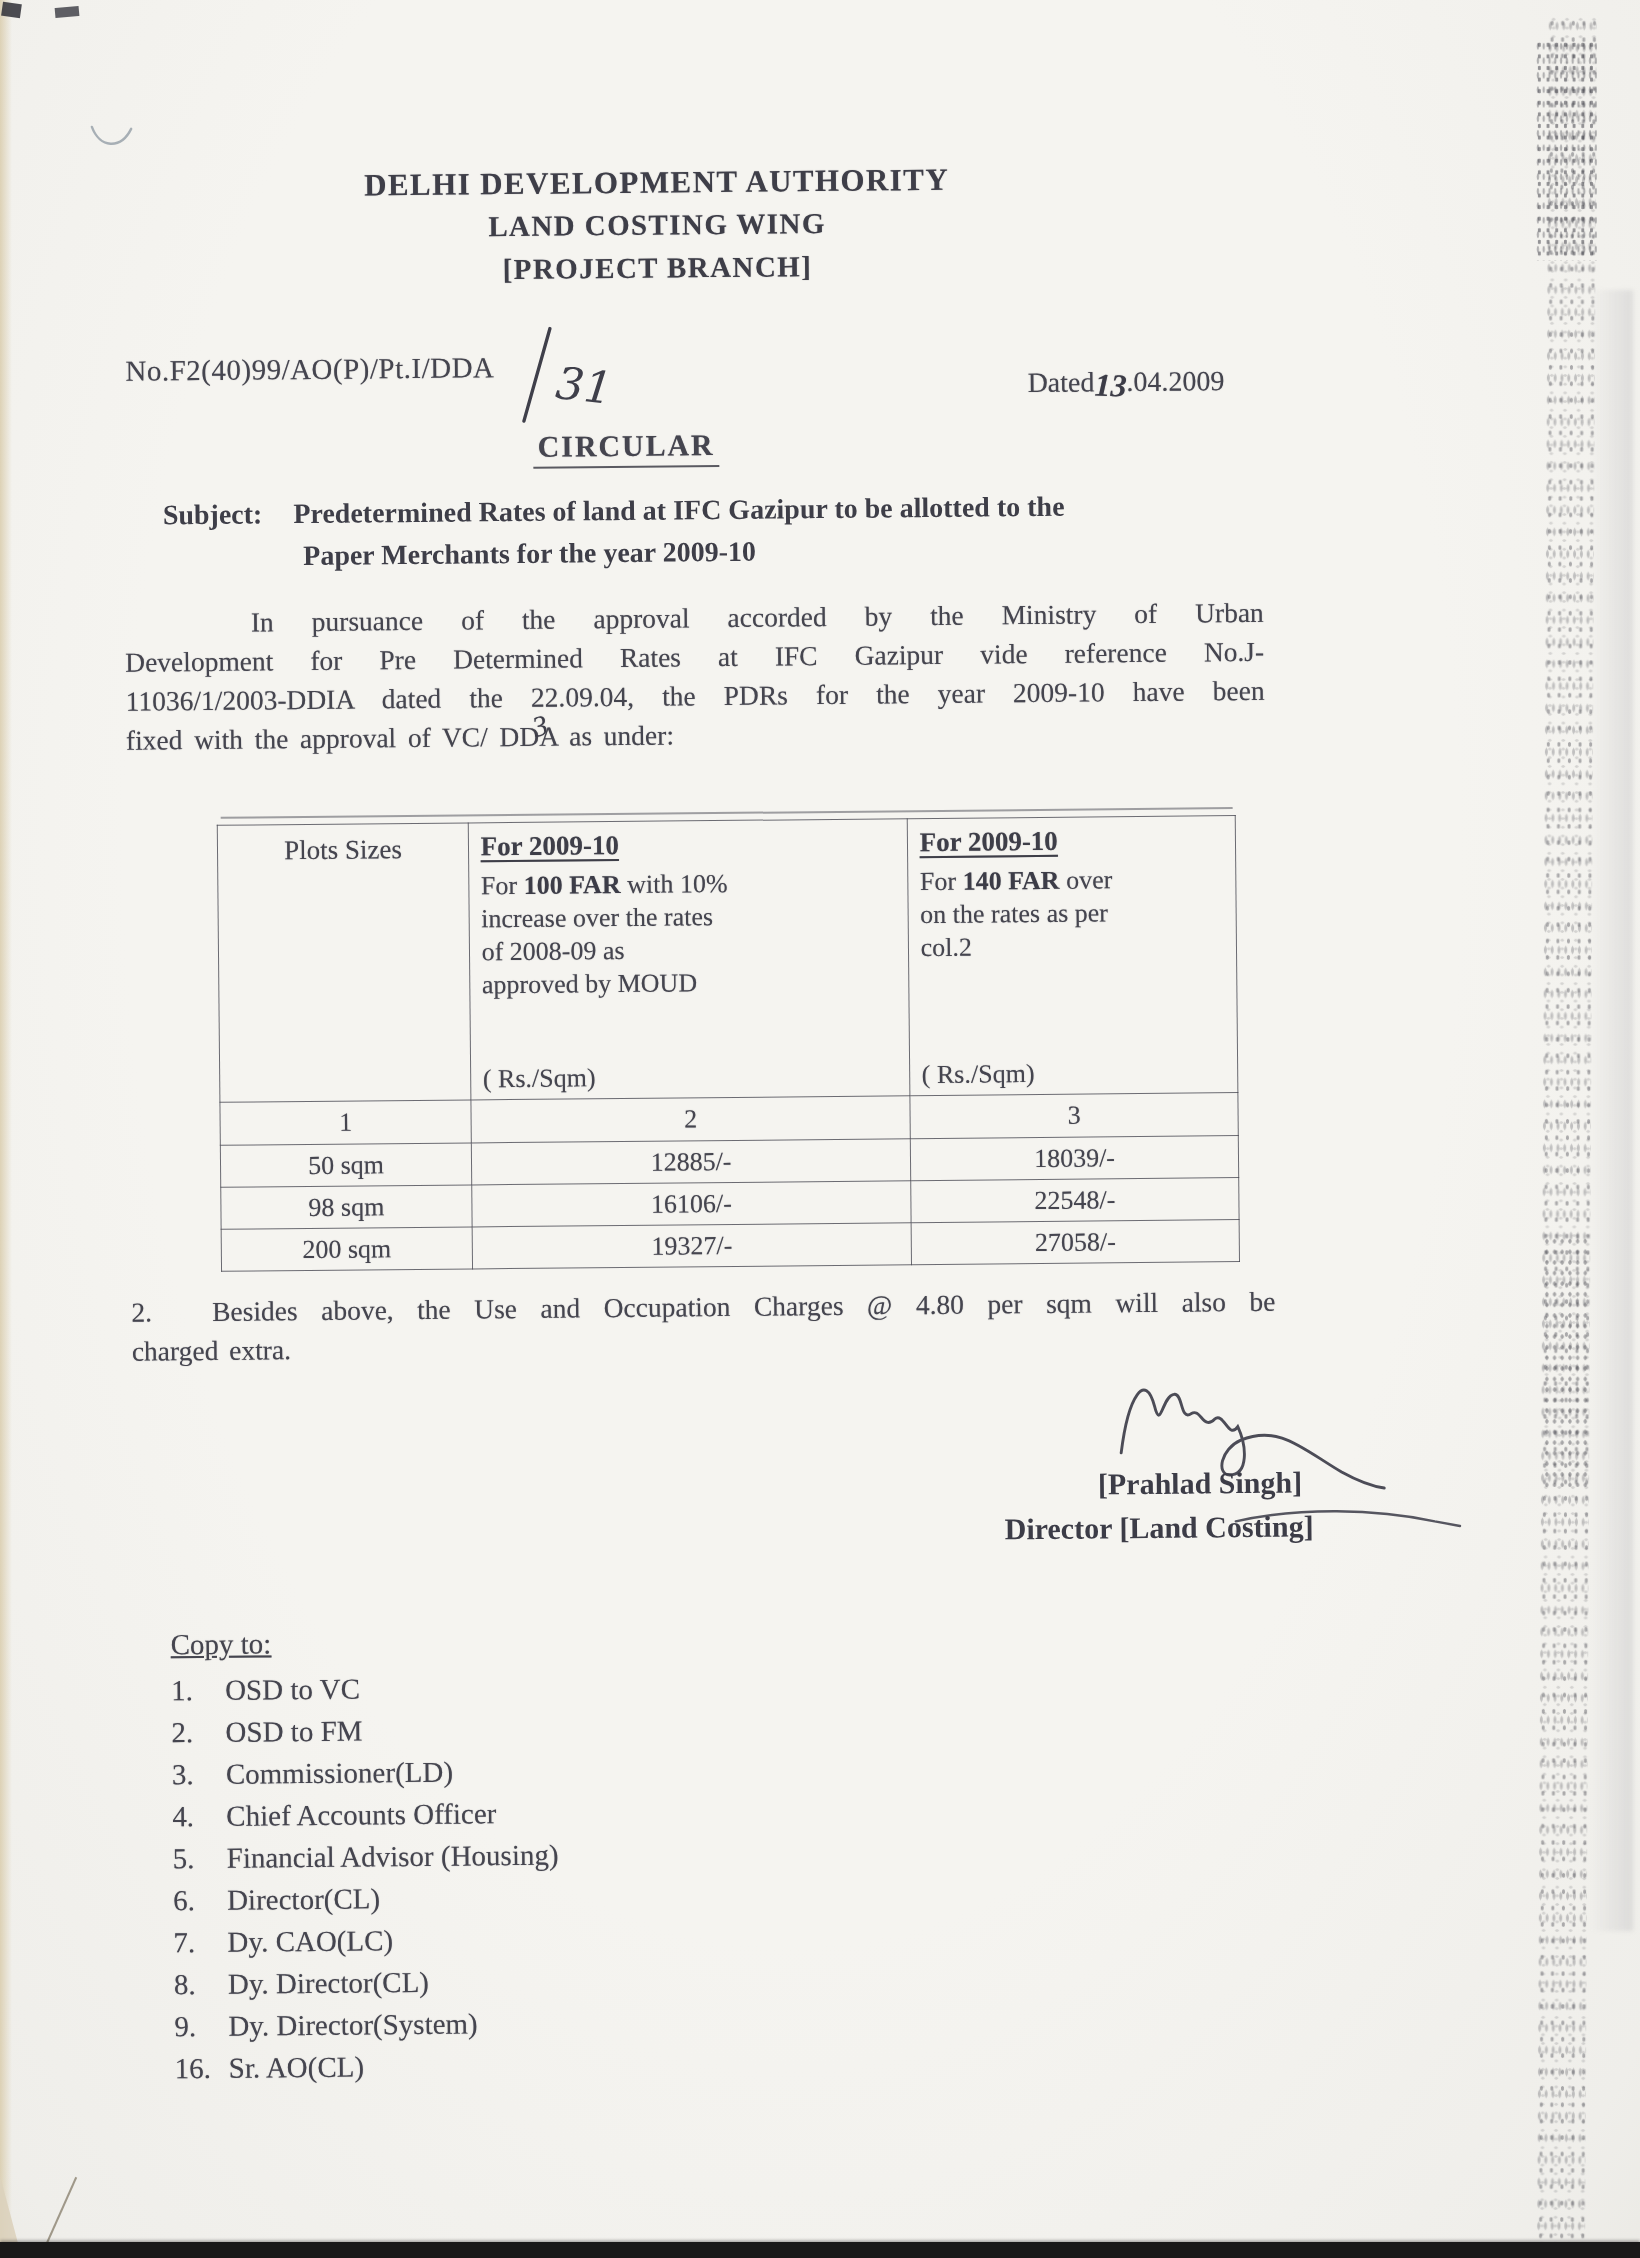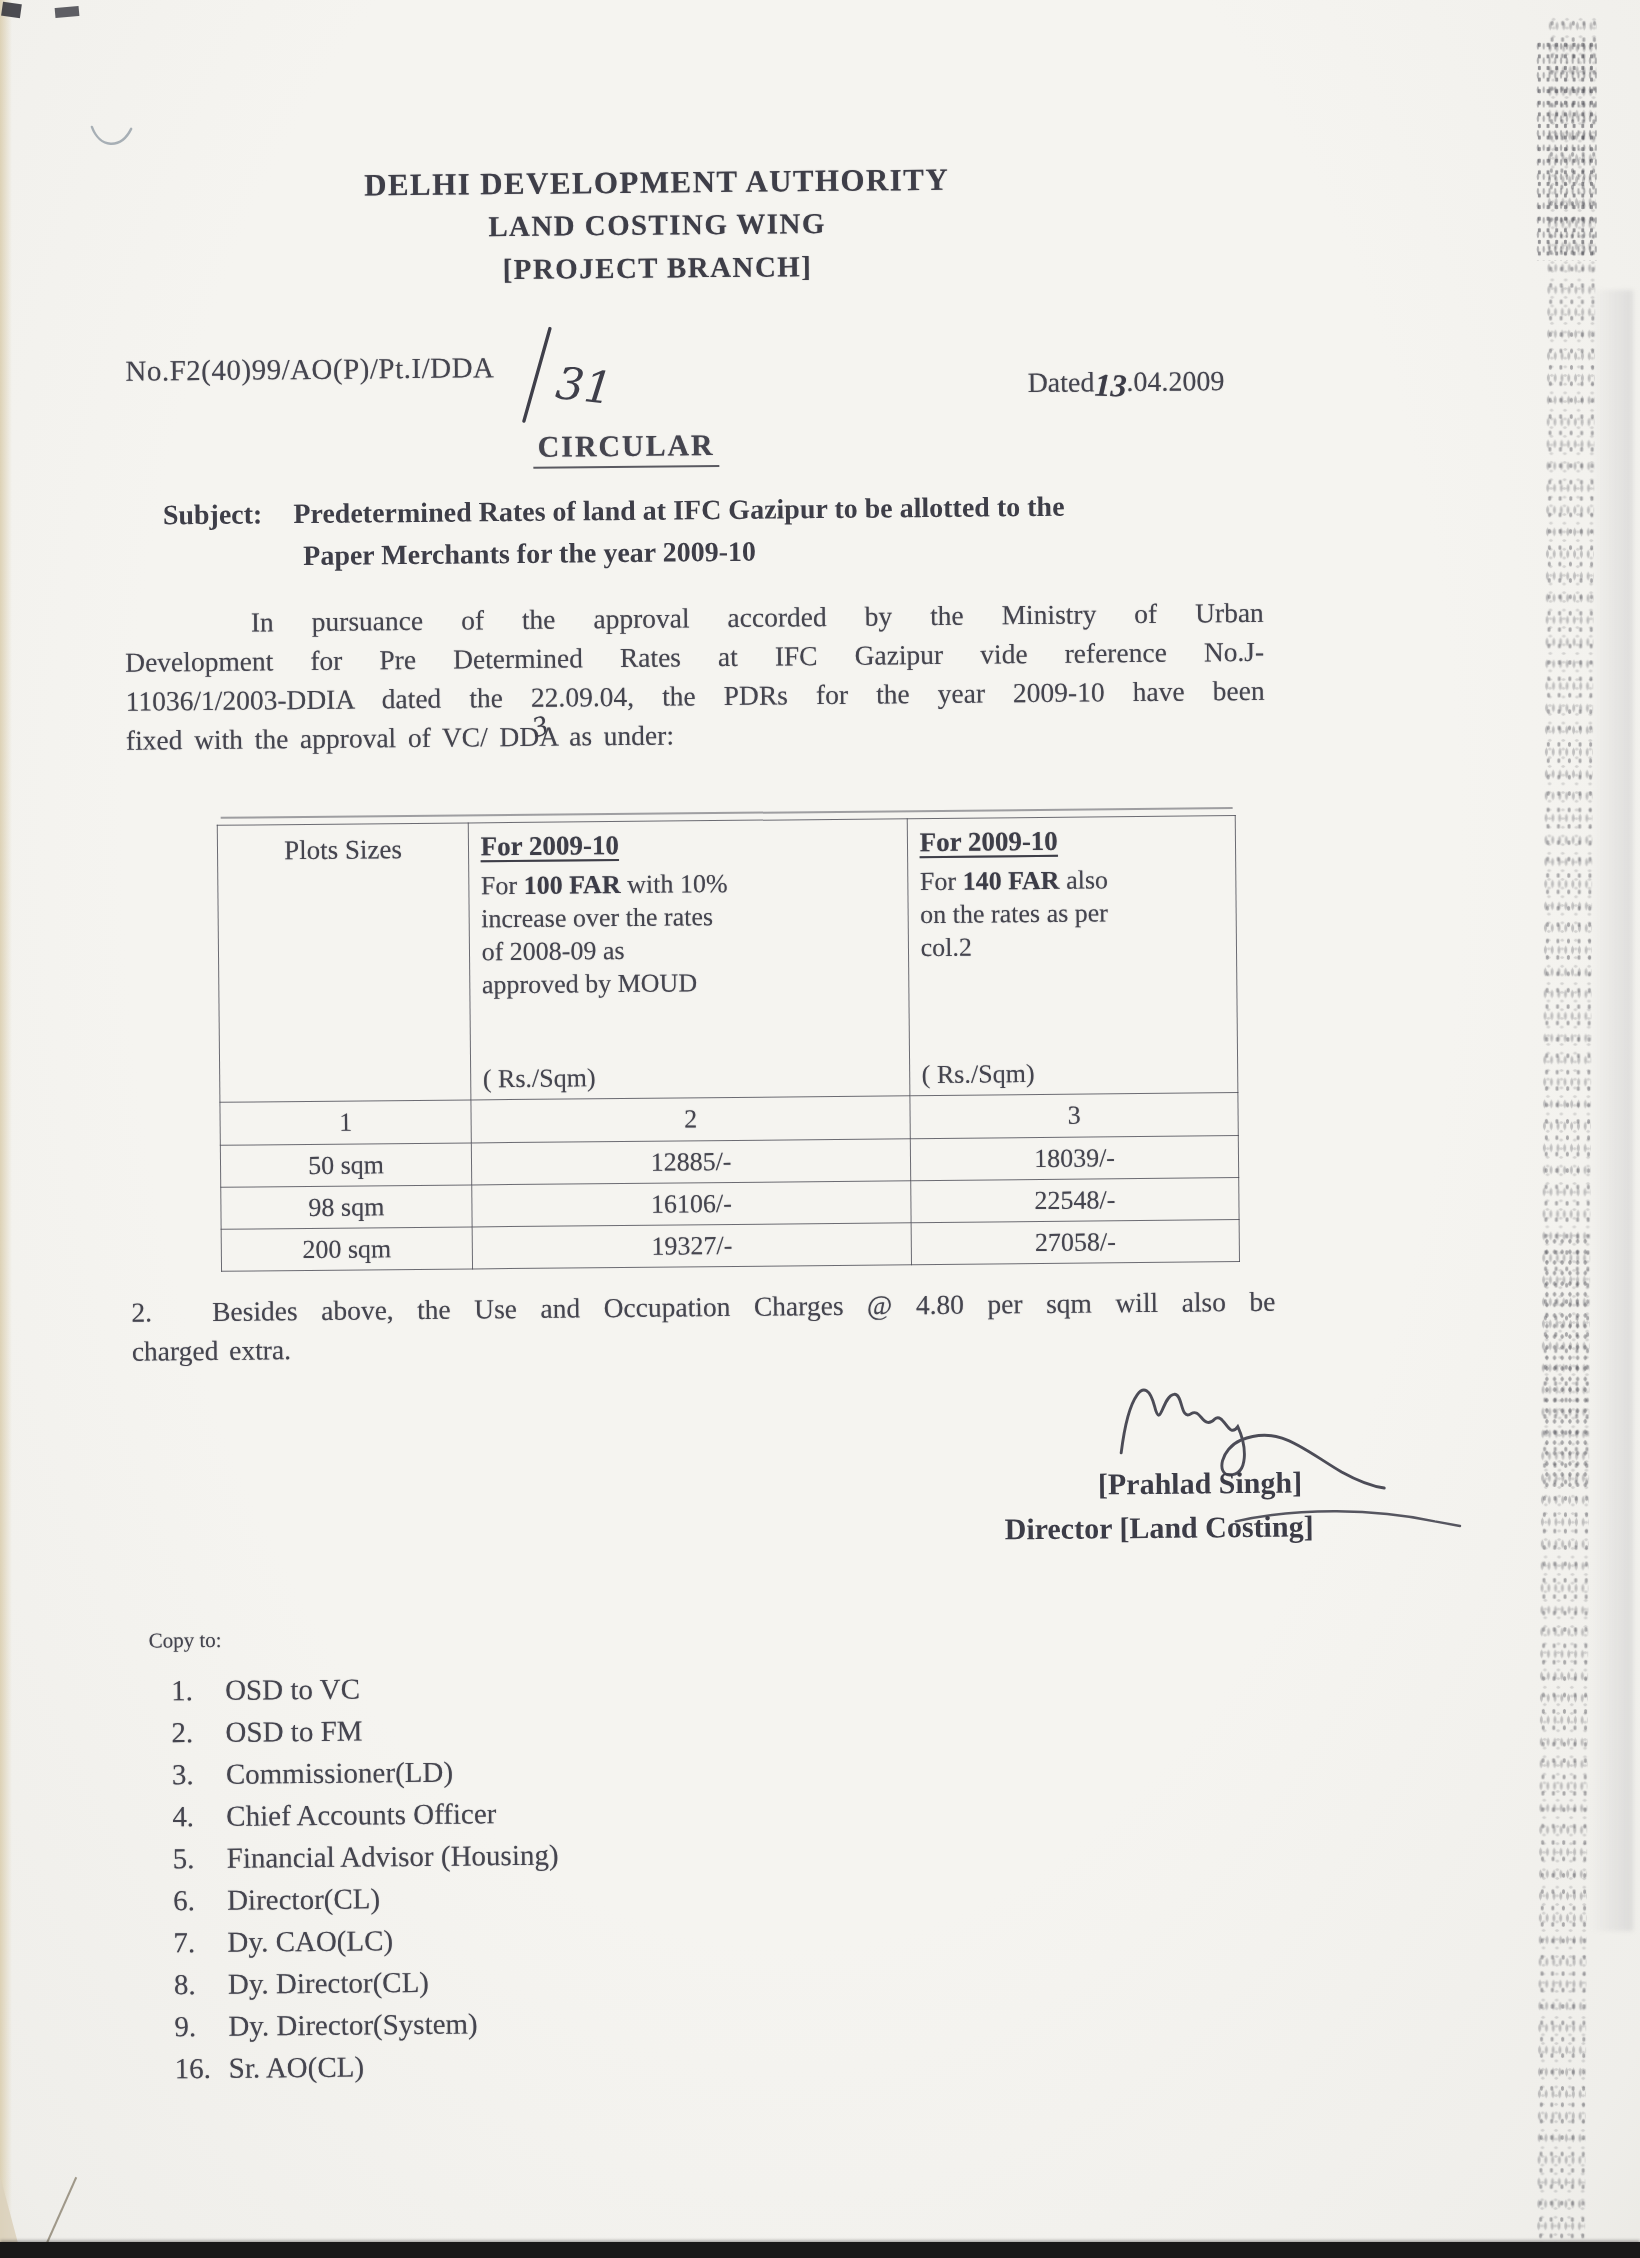--- a/index.html
+++ b/index.html
@@ -61,21 +61,21 @@
   
   .para2 { left:130px; top:1286px; width:1144px; font-size:27.5px; line-height:39px; word-spacing:3.9px; }
   .para2 .num { margin-right:60px; }
 
   
   .sig-svg { left:1043px; top:1359px; }
   .sig-name { right:351px; top:1470px; font-size:30px; font-weight:bold; color:#3c3c47; }
   .sig-desig { right:340px; top:1514px; font-size:30px; font-weight:bold; color:#3c3c47; }
 
   
-  .copy-label { left:144px; top:1622px; font-size:21px; }
+  .copy-label { left:166px; top:1622px; font-size:29px;text-decoration:underline; }
   .copy-list { left:166px; top:1663px; font-size:29px; line-height:42px; }
   .copy-item .n { display:inline-block; width:54px; }
 
   
   .edge-left { position:absolute; left:0; top:0; width:11.6px; height:2258px;
                background:linear-gradient(to right, rgba(214,199,163,0.75), rgba(214,199,163,0)); }
   .bottom-bar { position:absolute; left:0; top:2242px; width:1640px; height:16.4px; background:#191919;
                 box-shadow:0 -1.9px 2.9px rgba(25,25,25,0.35); }
   .corner-bl { position:absolute; left:0; top:2168px; width:154px; height:77px; background:#dbd1bc;
                clip-path:polygon(0 10%, 12% 100%, 100% 100%, 0 100%, 0 0); opacity:0.9; }
@@ -165,21 +165,21 @@
             <div><span>For </span><b>100 FAR</b><span> with 10%</span></div>
             <div>increase over the rates</div>
             <div>of 2008-09 as</div>
             <div>approved by MOUD</div>
           </div>
           <div class="th-unit">( Rs./Sqm)</div>
         </td>
         <td>
           <div class="th-title">For 2009-10</div>
           <div class="th-desc">
-            <div><span>For </span><b>140 FAR</b><span> also</span></div>
+            <div><span>For </span><b>140 FAR</b><span> over</span></div>
             <div>on the rates as per</div>
             <div>col.2</div>
           </div>
           <div class="th-unit">( Rs./Sqm)</div>
         </td>
       </tr>
       <tr class="nrow">
         <td>1</td>
         <td>2</td>
         <td>3</td>

